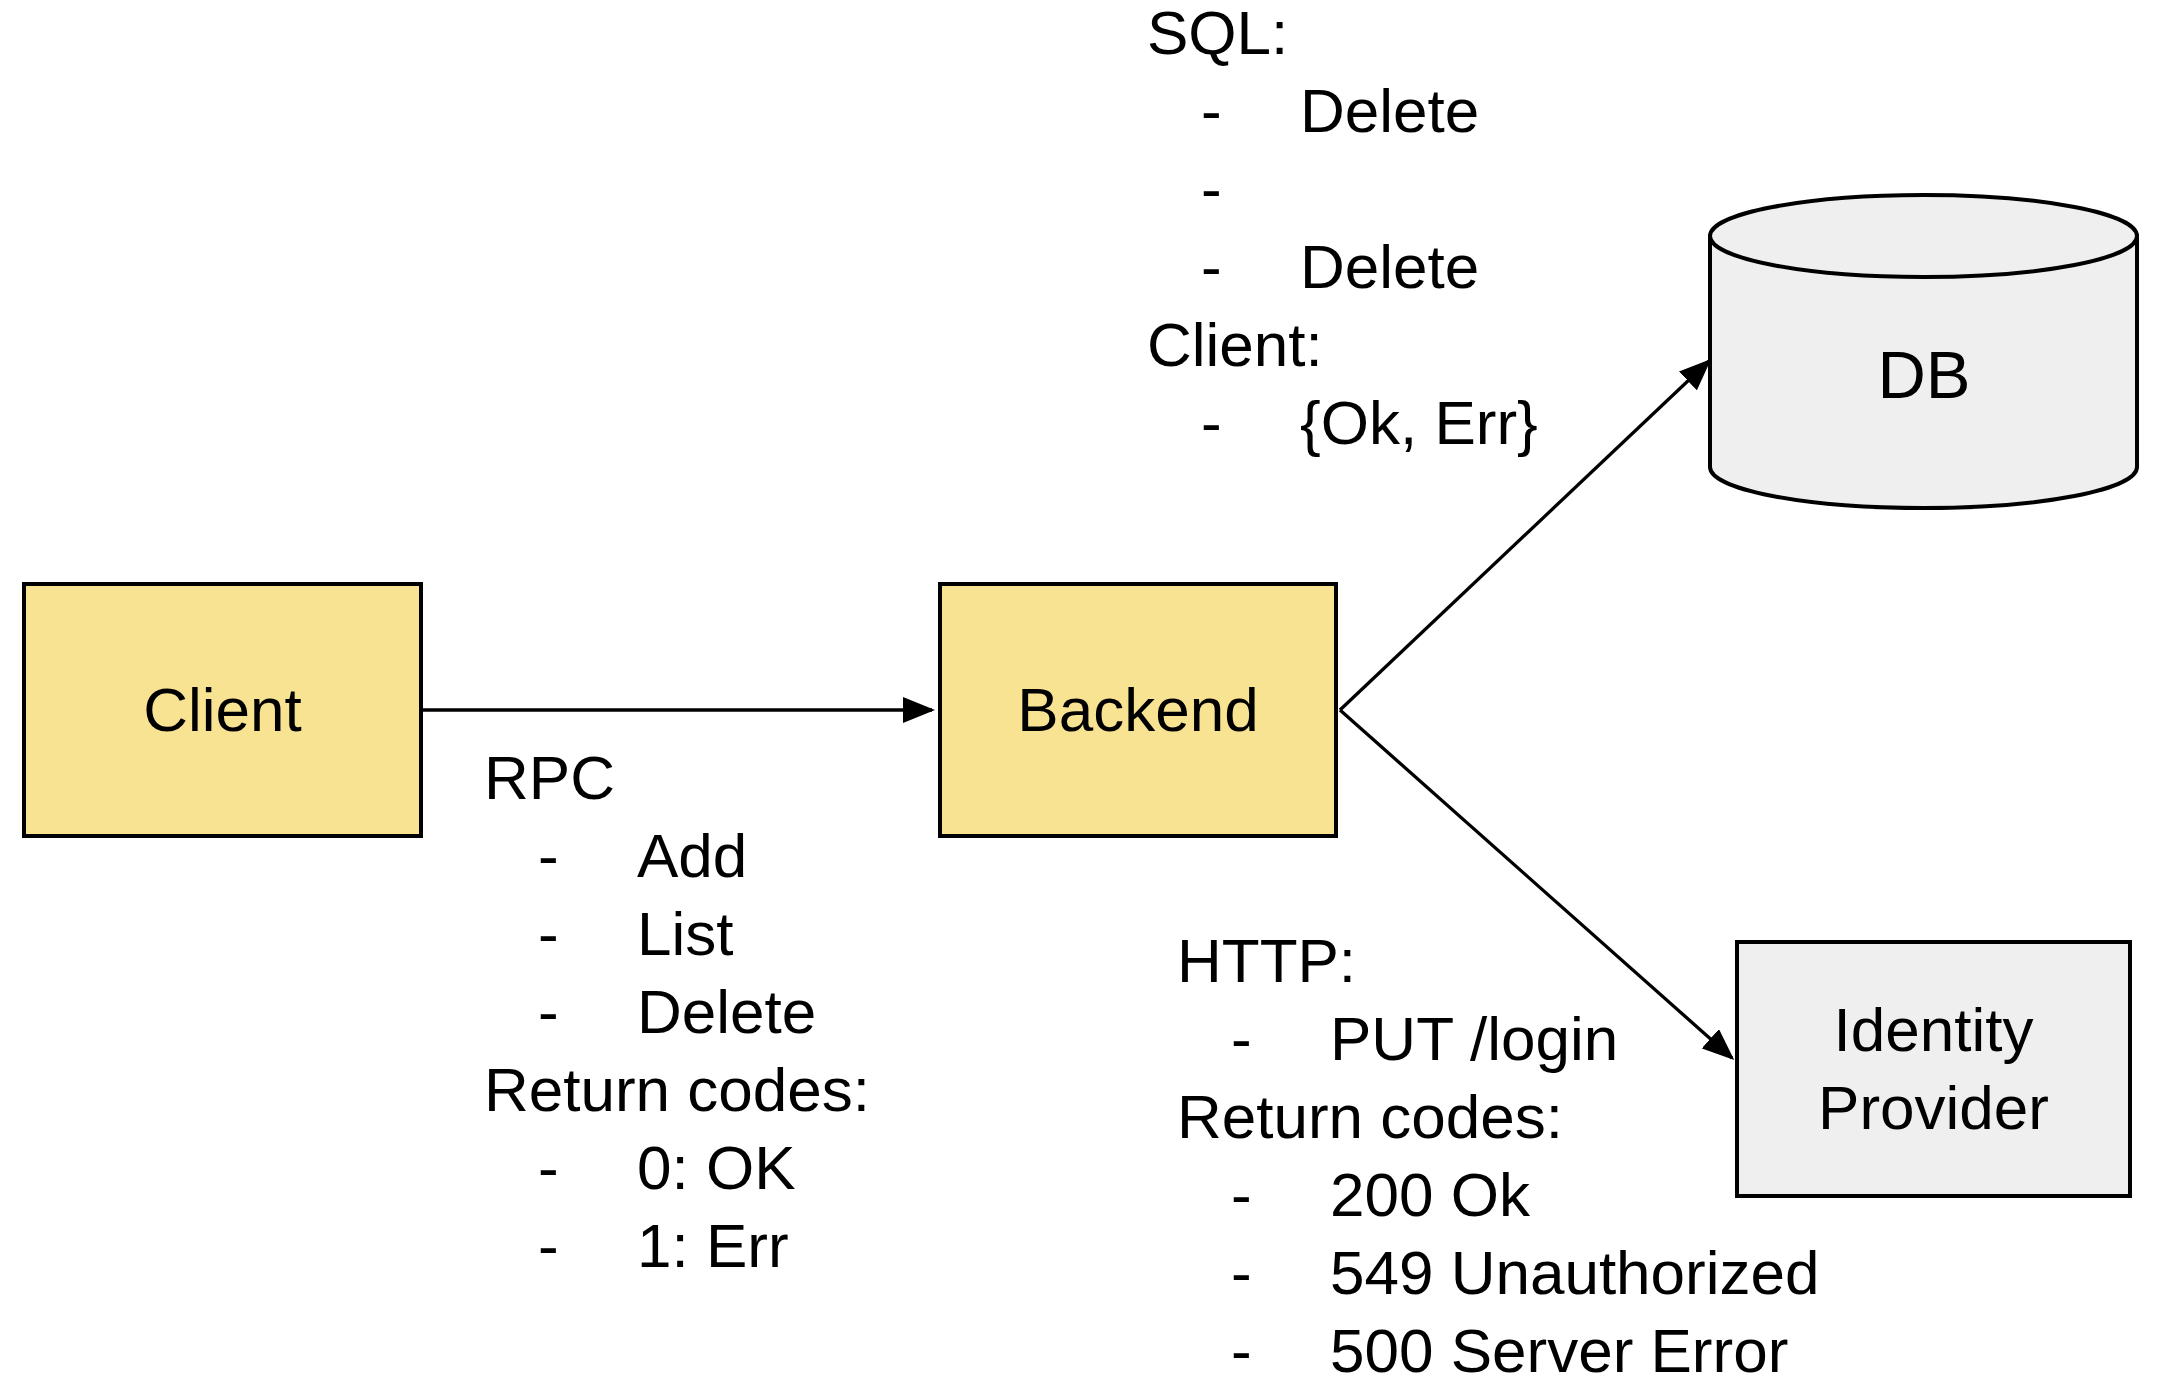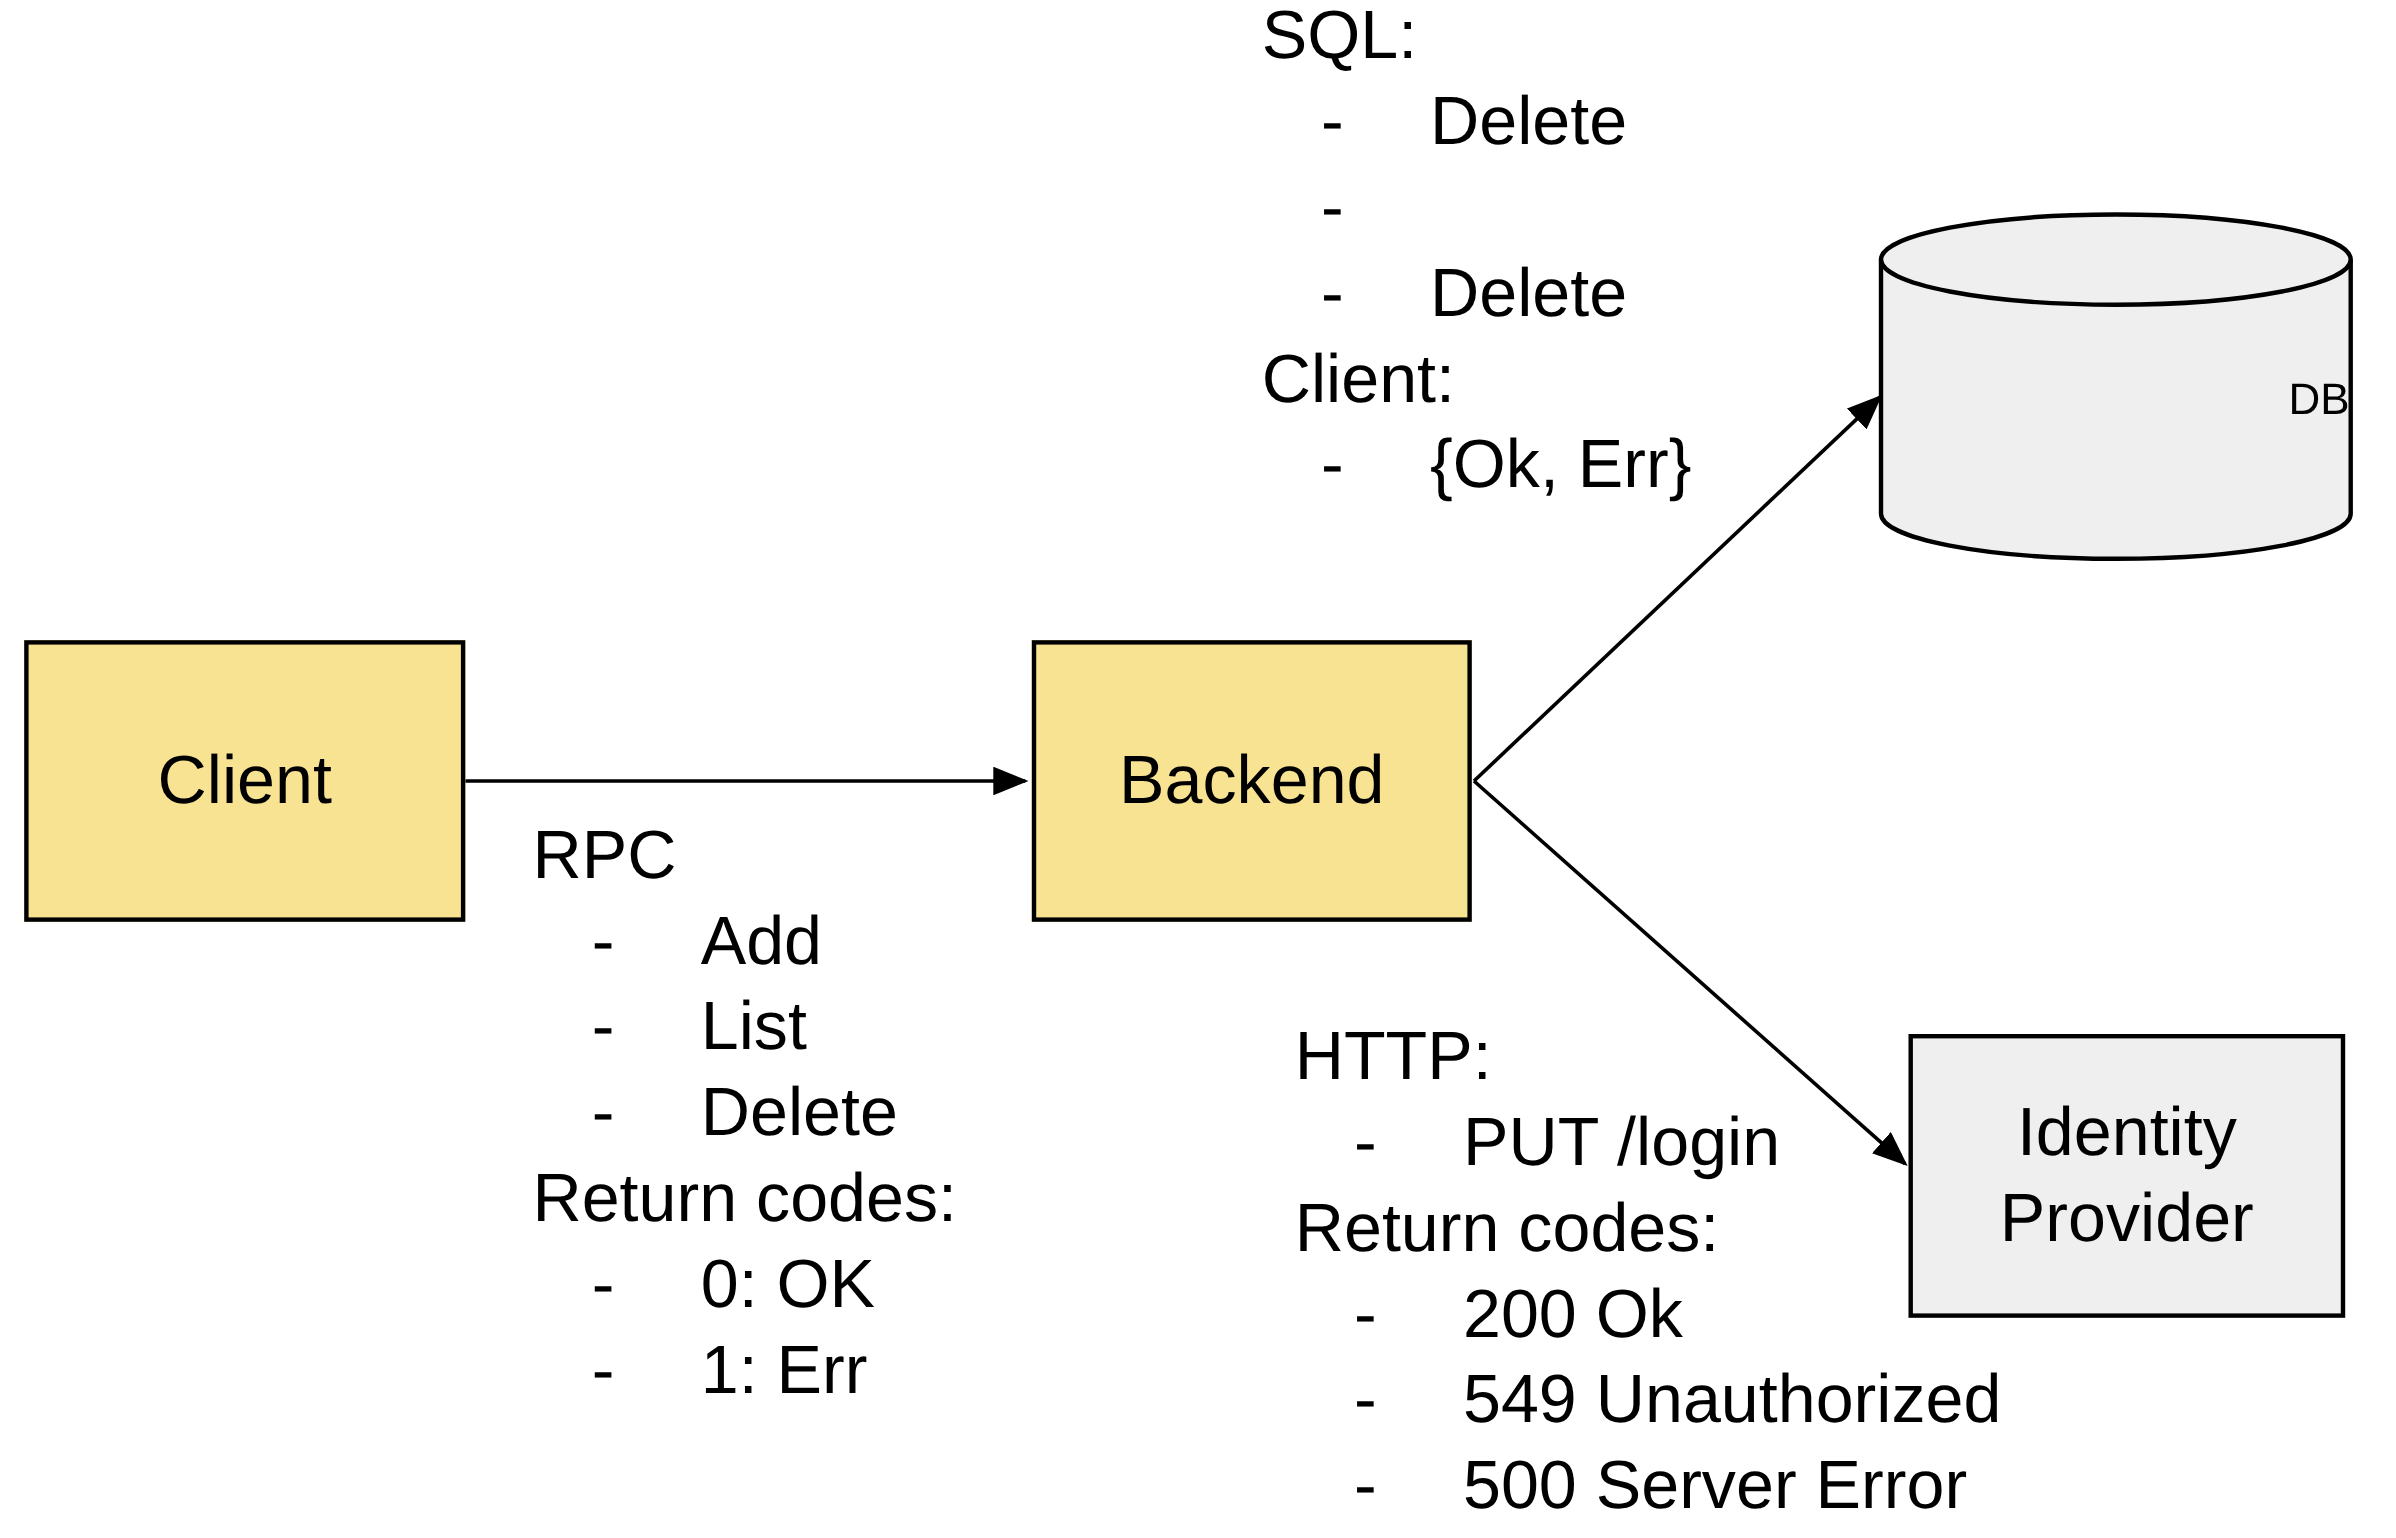--- a/index.html
+++ b/index.html
@@ -45,26 +45,26 @@
     text-align: center;
   }
   .node.yellow { background: var(--node-fill-yellow, #f8e392); justify-content: center; }
   .node.gray   { background: var(--node-fill-gray, #efefef); }
   #node-client  { left: 22px;   top: 582px; width: 401px; height: 256px; }
   #node-backend { left: 938px;  top: 582px; width: 400px; height: 256px; }
   #node-idp     { left: 1735px; top: 940px; width: 397px; height: 258px; padding: 0 104px; }
   #db-label {
     position: absolute;
     left: 1712px;
-    top: 324px;
+    top: 336px;
     width: 424px;
     height: 78px;
     line-height: 78px;
-    text-align: right;
-    font-size: 40px;
+    text-align: center;
+    font-size: 67px;
   }
   .note {
     position: absolute;
     font-size: 62px;
     line-height: 78px;
     white-space: nowrap;
   }
   #note-rpc  { left: 484px;  top: 739px; }
   #note-sql  { left: 1147px; top: -6px;  }
   #note-http { left: 1177px; top: 922px; }

